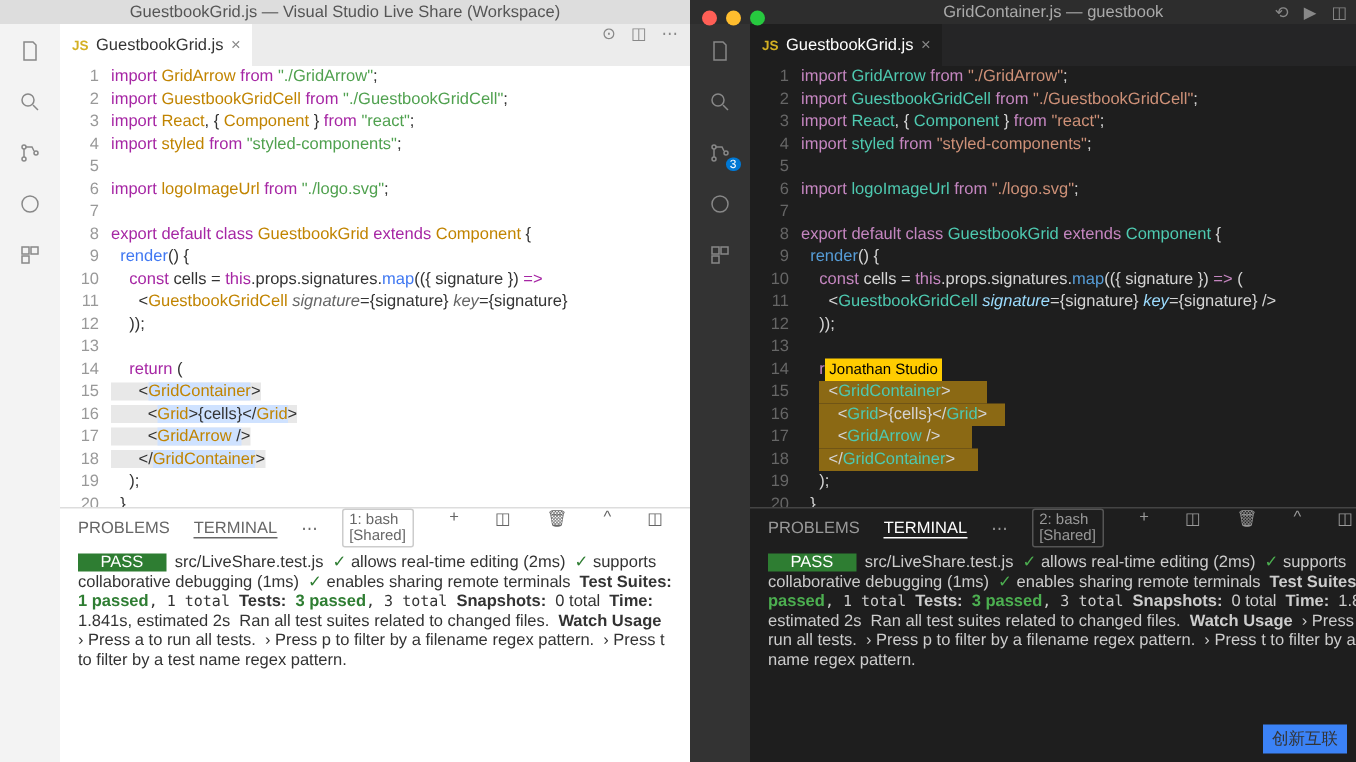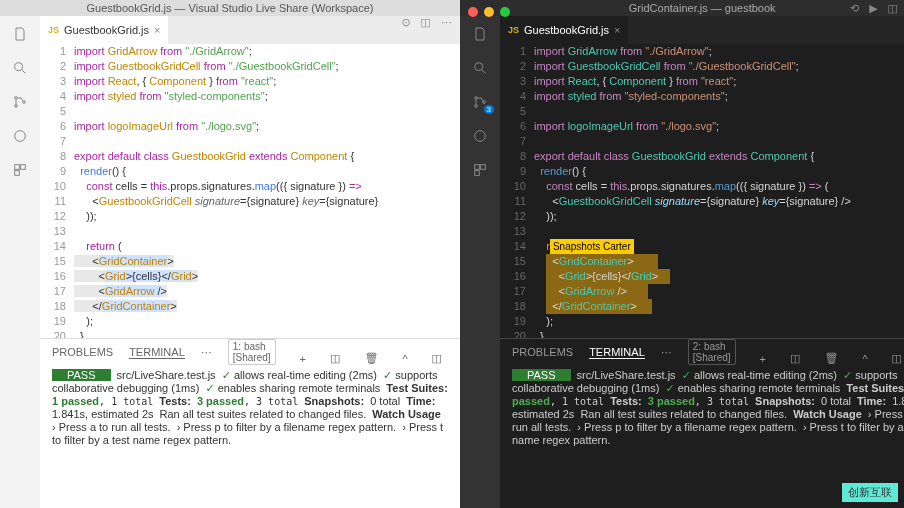--- a/index.html
+++ b/index.html
@@ -43,27 +43,27 @@
 .dark .sel{background:#8b6914;display:inline-block}
 .cursor-tag{background:#ffcc00;color:#000;padding:0 3px;font-size:10px;position:absolute}
 .panel{height:170px;display:flex;flex-direction:column;border-top:1px solid #444}
 .light .panel{background:#fff;border-top:1px solid #ddd}
 .dark .panel{background:#1e1e1e}
 .paneltabs{height:26px;display:flex;align-items:center;gap:16px;padding:0 12px;font-size:10px}
 .light .paneltabs{color:#666}
 .dark .paneltabs{color:#999}
 .paneltabs .active{color:inherit;border-bottom:1px solid currentColor}
 .dark .paneltabs .active{color:#fff}
-.panelactions{margin-left:auto;display:flex;gap:24px;align-items:flex-end}
+.panelactions{margin-left:auto;display:flex;gap:24px;align-items:flex-start}
 .term{flex:1;padding:4px 12px;font-family:Menlo,Consolas,monospace;font-size:10px;line-height:13px;overflow:hidden}
 .pass{background:#2e7d32;color:#fff;padding:0 15px}
 .dark .pass{background:#2e7d32}
 .g{color:#2e7d32}.dark .g{color:#4caf50}
 .b{font-weight:bold}
-.watermark{position:fixed;bottom:6px;right:6px;background:#5eead4;padding:2px 6px;font-size:11px;color:#333}
+.watermark{position:fixed;bottom:6px;right:6px;background:#3b82f6;padding:2px 6px;font-size:11px;color:#333}
 svg{width:16px;height:16px;stroke:currentColor;fill:none;stroke-width:1.5}
 .drop{font-size:10px;border:1px solid #555;padding:1px 4px;border-radius:2px}
 .light .drop{border-color:#ccc}
 </style>
 </head>
 <body>
 
 <div class="pane light">
   <div class="titlebar">GuestbookGrid.js — Visual Studio Live Share (Workspace)</div>
   <div class="body">
@@ -242,21 +242,21 @@
 <span class="k">import</span> <span class="t">styled</span> <span class="k">from</span> <span class="s">"styled-components"</span>;
 
 <span class="k">import</span> <span class="t">logoImageUrl</span> <span class="k">from</span> <span class="s">"./logo.svg"</span>;
 
 <span class="k">export default class</span> <span class="t">GuestbookGrid</span> <span class="k">extends</span> <span class="t">Component</span> {
   <span class="m">render</span>() {
     <span class="k">const</span> cells = <span class="k">this</span>.props.signatures.<span class="m">map</span>(({ signature }) <span class="k">=&gt;</span> (
       &lt;<span class="t">GuestbookGridCell</span> <span class="p">signature</span>={signature} <span class="p">key</span>={signature} /&gt;
     ));
 
-    <span class="k">r</span><span class="cursor-tag">Snapshots Carter</span>
+    <span class="k">r</span><span class="cursor-tag">Jonathan Studio</span>
     <span class="sel">  &lt;<span class="t">GridContainer</span>&gt;        </span>
     <span class="sel">    &lt;<span class="t">Grid</span>&gt;{cells}&lt;/<span class="t">Grid</span>&gt;    </span>
     <span class="sel">    &lt;<span class="t">GridArrow</span> /&gt;       </span>
     <span class="sel">  &lt;/<span class="t">GridContainer</span>&gt;     </span>
     );
   }
 }
 </div>
       </div>
       <div class="panel">

